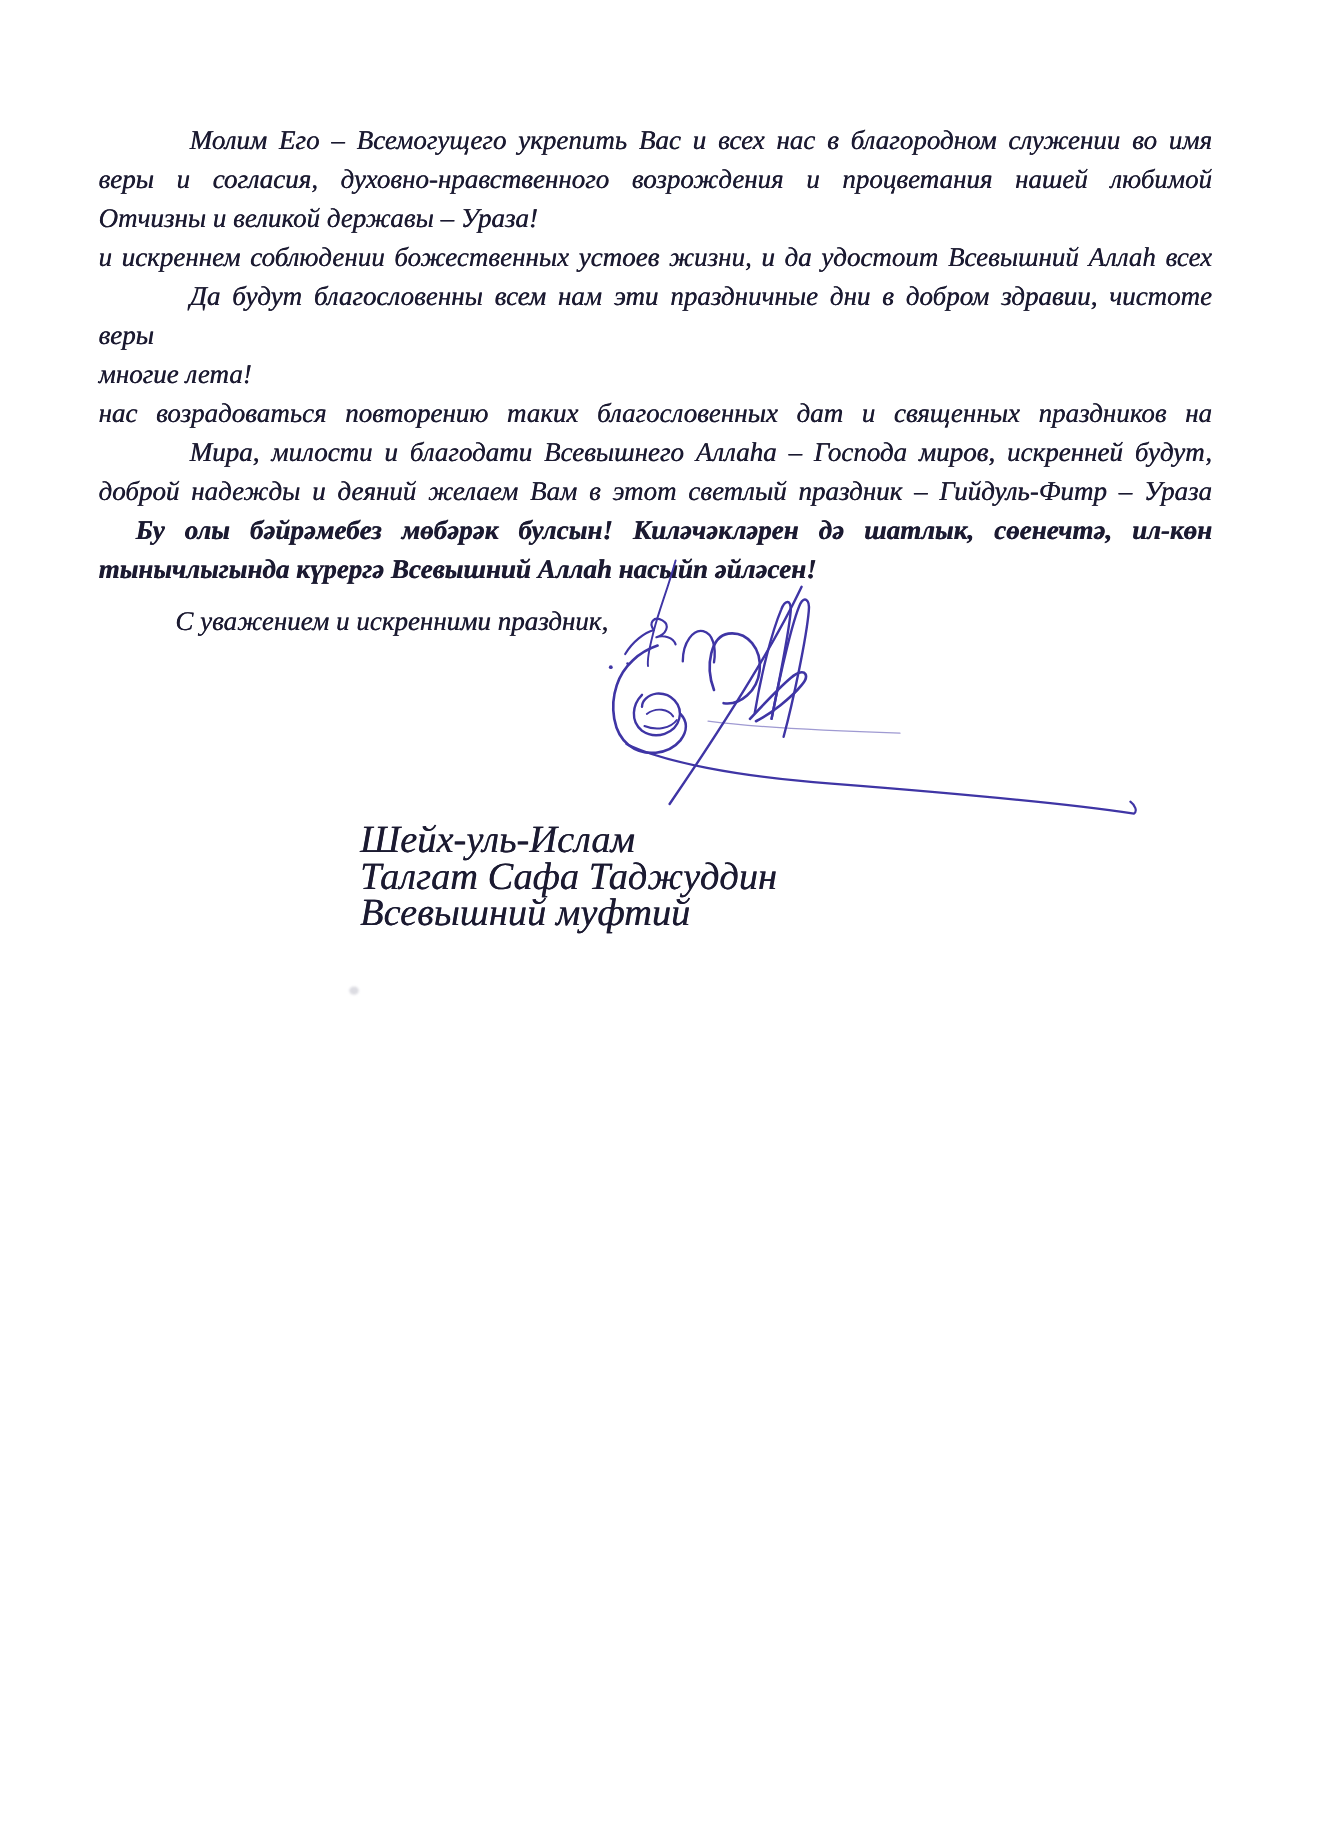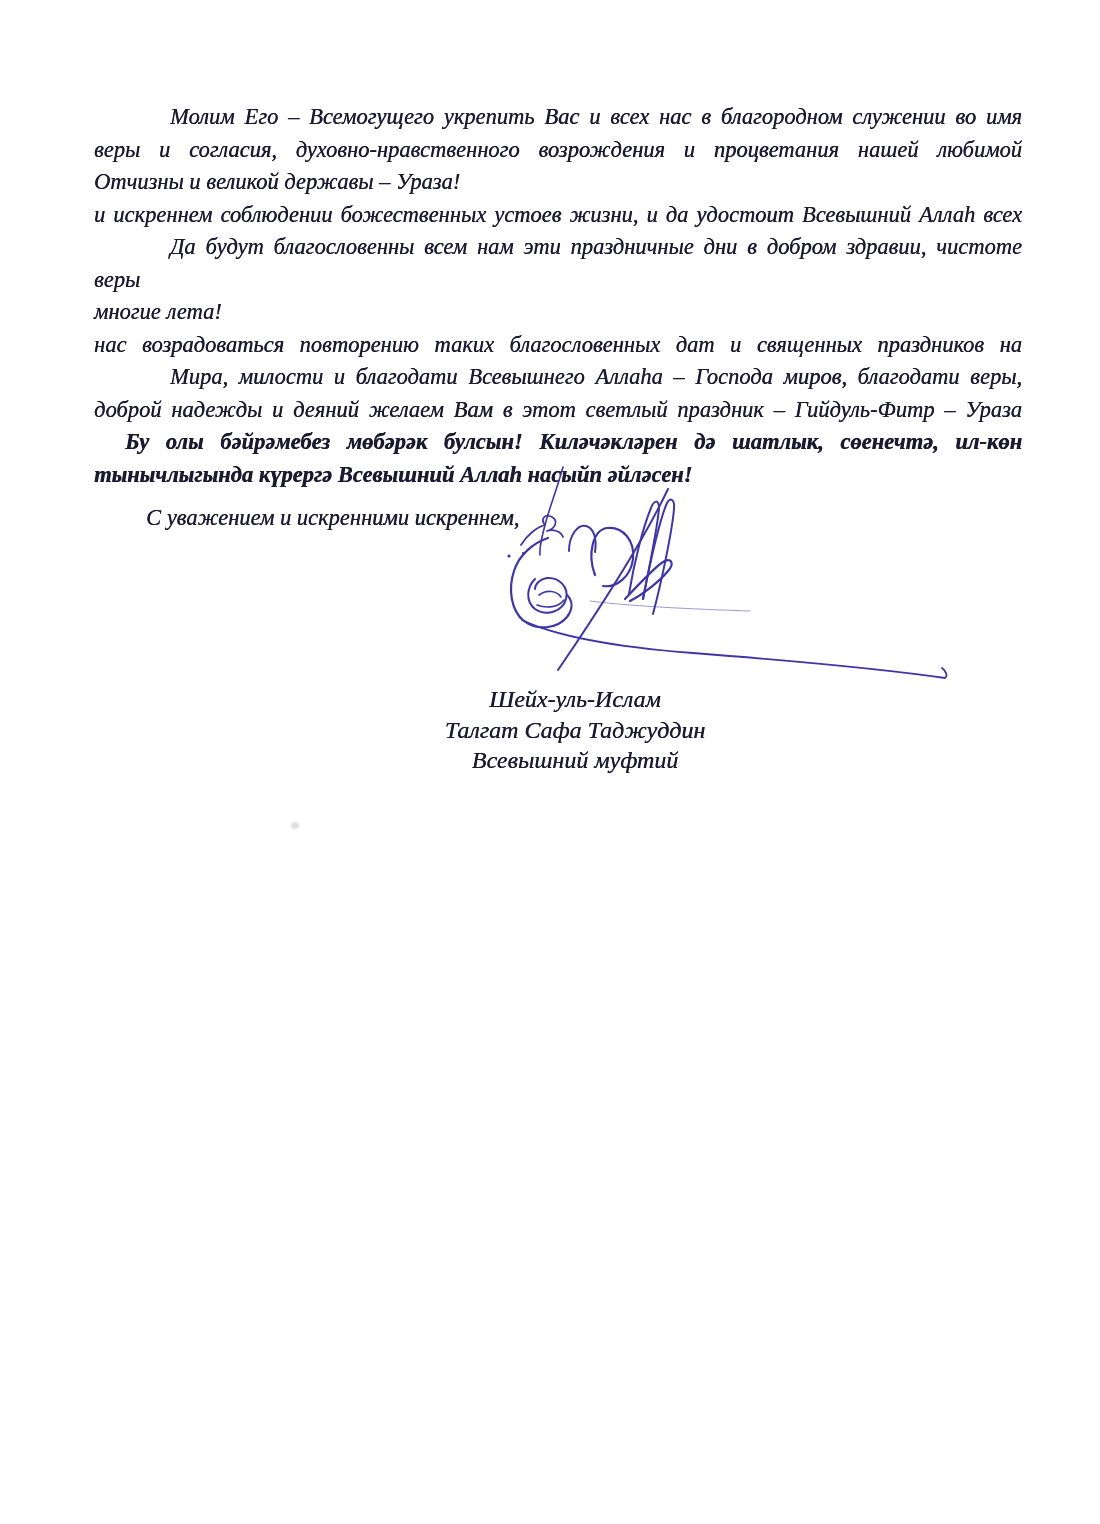--- a/index.html
+++ b/index.html
@@ -13,21 +13,21 @@
     width: 1100px;
     height: 1524px;
     background: #ffffff;
     overflow: hidden;
     font-family: "Liberation Serif", "DejaVu Serif", serif;
     font-style: italic;
     color: var(--text);
   }
   .body-text {
     position: absolute;
-    left: 94px;
+    left: 82px;
     top: 101px;
     width: 928px;
     font-size: 22.5px;
     line-height: 32.5px;
     text-shadow: 0.3px 0 0 currentColor; 
     font-style: italic;
   }
   .para { margin: 0; }
   .line { min-height: 32.5px; white-space: normal; }
   .line.just { text-align: justify; text-align-last: justify; }
@@ -42,22 +42,21 @@
     font-size: 22.5px;
     line-height: 32.5px;
     text-indent: 64px;
     text-shadow: 0.3px 0 0 currentColor;
   }
   .signoff {
     position: absolute;
     left: 300px;
     top: 684px;
     width: 550px;
-    text-align: center;
-    font-size: 24px;
+    font-size: 32px;
     line-height: 30.5px;
     text-shadow: 0.3px 0 0 currentColor;
   }
   .sig-svg {
     position: absolute;
     left: 493px;
     top: 457px;
     width: 470px;
     height: 235px;
     pointer-events: none;
@@ -90,30 +89,30 @@
         <div class="line just">веры и согласия, духовно-нравственного возрождения и процветания нашей любимой</div>
         <div class="line">Отчизны и великой державы – Ураза!</div>
       </div>
       <div class="para">
         <div class="line just">и искреннем соблюдении божественных устоев жизни, и да удостоит Всевышний Аллаһ всех</div>
         <div class="line just first">Да будут благословенны всем нам эти праздничные дни в добром здравии, чистоте веры</div>
         <div class="line">многие лета!</div>
         <div class="line just">нас возрадоваться повторению таких благословенных дат и священных праздников на</div>
       </div>
       <div class="para">
-        <div class="line just first">Мира, милости и благодати Всевышнего Аллаһа – Господа миров, благодати веры,</div>
+        <div class="line just first">Мира, милости и благодати Всевышнего Аллаһа – Господа миров, искренней будут,</div>
         <div class="line just">доброй надежды и деяний желаем Вам в этот светлый праздник – Гийдуль-Фитр – Ураза</div>
       </div>
       <div class="para para-bold">
         <div class="line just first">Бу олы бәйрәмебез мөбәрәк булсын! Киләчәкләрен дә шатлык, сөенечтә, ил-көн</div>
         <div class="line">тынычлыгында күрергә Всевышний Аллаһ насыйп әйләсен!</div>
       </div>
     </div>
 
-  <div class="closing">С уважением и искренними искреннем,</div>
+  <div class="closing">С уважением и искренними праздник,</div>
 
   <svg class="sig-svg" viewBox="0 0 470 235" aria-hidden="true">
 
     <path class="sig-path" stroke-width="1.6" d="M70,10 C64,32 56,52 52,68 C49,80 46,90 47,98"></path>
 
     <path class="sig-path" stroke-width="1.8" d="M28,88 C34,78 44,70 52,68 C47,62 52,56 59,60 C66,64 62,72 54,74 C60,72 68,74 70,80"></path>
     <circle cx="16" cy="99" r="1.6" fill="#3f35a5" stroke="none"></circle>
     <circle cx="30" cy="96" r="1.1" fill="#3f35a5" stroke="none"></circle>
 
     <path class="sig-path" stroke-width="2.2" d="M55,81 C40,86 26,98 21,114 C15,132 18,154 31,164 C44,174 64,172 74,160 C80,152 80,144 74,138"></path>

